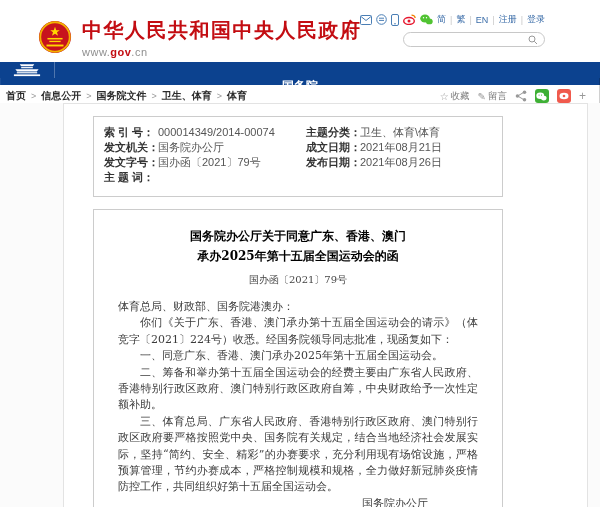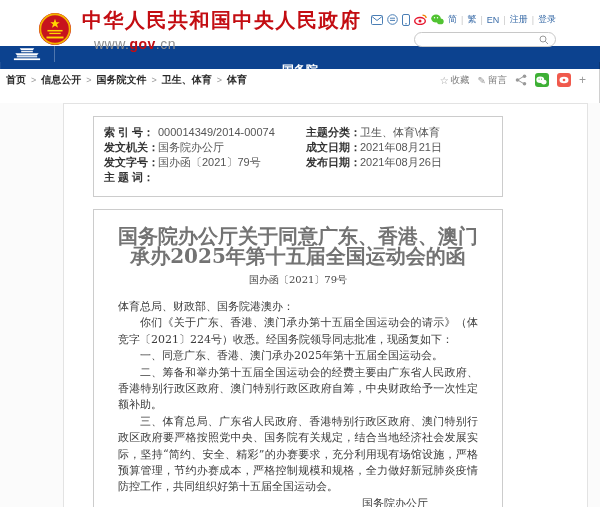--- a/index.html
+++ b/index.html
@@ -1,25 +1,25 @@
 <!DOCTYPE html>
 <html><head>
 <meta charset="utf-8">
 <style>
   * { margin:0; padding:0; box-sizing:border-box; }
   html,body { width:600px; height:507px; overflow:hidden; }
   body { font-family:"Liberation Sans",sans-serif; background:#fff; position:relative; }
   a { text-decoration:none; color:inherit; cursor:pointer; }
 
   
-  .site-header { height:46px; display:flex; justify-content:space-between; padding:0 44px 0 38px; }
+  .site-header { height:62px; display:flex; justify-content:space-between; padding:0 55px 0 38px; }
   .brand { display:flex; align-items:center; gap:10px; margin-top:12px; }
   .emblem svg { display:block; }
   .site-title { font-size:20px; font-weight:bold; color:#c30d12; letter-spacing:1.5px; white-space:nowrap; }
-  .site-url { font-size:14px; color:#8f8f8f; margin-top:2px; letter-spacing:.5px;margin-left:12px; }
+  .site-url { font-size:11px; color:#8f8f8f; margin-top:2px; letter-spacing:.5px; }
   .site-url .gov { color:#c30d12; font-weight:bold; }
   .header-right { width:142px; padding-top:13px; flex-shrink:0; }
   .util-row { display:flex; align-items:center; justify-content:flex-end; gap:4px; font-size:9px; white-space:nowrap; }
   .util-row .lang { color:#3a6ca8; }
   .util-row .bar { color:#c9c9c9; }
   .ic { display:inline-flex; align-items:center; }
   .search-pill { margin-top:6px; height:15px; border:1px solid #c8c8c8; border-radius:8px; display:flex; align-items:center; padding:0 6px; background:#fff; }
   .search-pill input { border:none; outline:none; flex:1; font-size:9px; height:11px; min-width:0; font-family:"Liberation Sans",sans-serif; }
 
   
@@ -46,21 +46,21 @@
   .panel { position:absolute; left:63px; right:12px; top:0; bottom:0; background:#fff; border:1px solid #e3e3e3; border-bottom:none; overflow:hidden; }
 
   .meta-box { width:410px; margin:12px 0 0 29px; border:1px solid #ccc; padding:8px 10px 11px; font-size:11px; color:#555; line-height:15px; }
   .m-row { display:flex; }
   .m-label { width:54px; font-weight:bold; color:#333; flex-shrink:0; white-space:nowrap; }
   .m-val { width:148px; color:#555; white-space:nowrap; }
   .m-flex { flex:1; width:auto; }
 
   .doc-box { width:410px; margin:12px 0 0 29px; border:1px solid #ccc; border-bottom:none; padding:16px 24px 20px; min-height:320px;
              font-family:"DejaVu Serif","Liberation Serif",serif; color:#3b3b3b; }
-  .doc-title { text-align:center; font-size:20px; font-weight:bold; line-height:20px; color:#737373; }
+  .doc-title { text-align:center; font-size:12px; font-weight:bold; line-height:20px; color:#000000; }
   .doc-no { text-align:center; font-size:10px; margin-top:7px; margin-bottom:12px; color:#444; }
   .doc-body { font-size:11px; line-height:16.4px; text-align:justify; }
   .para { text-indent:2em; }
   .sign { text-align:right; padding-right:50px; }
   .sign-inner { display:inline-block; text-align:center; line-height:16.4px; }
 </style>
 </head>
 <body>
 
 <div class="page">

